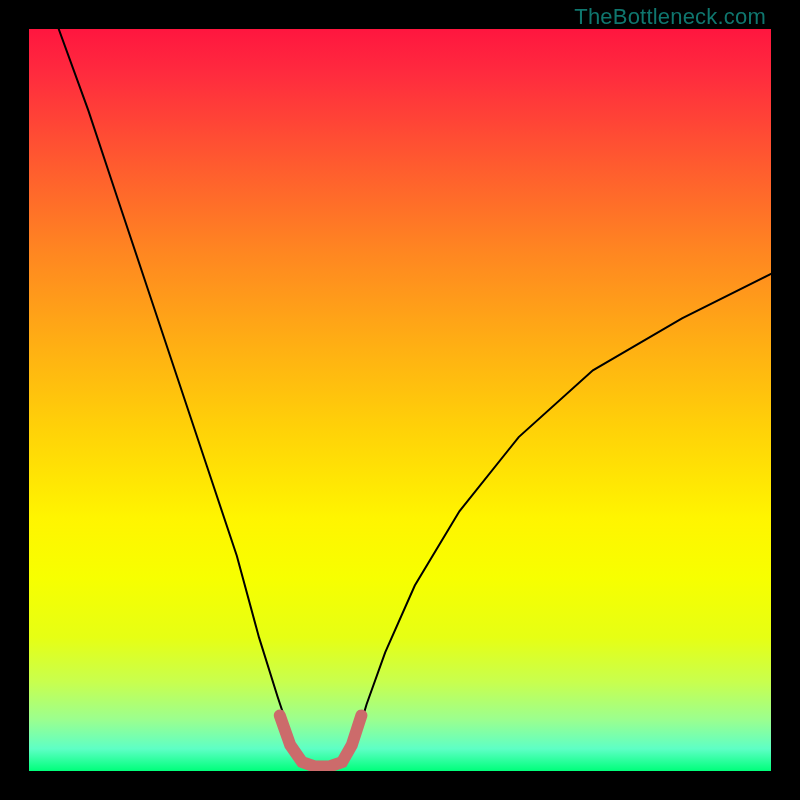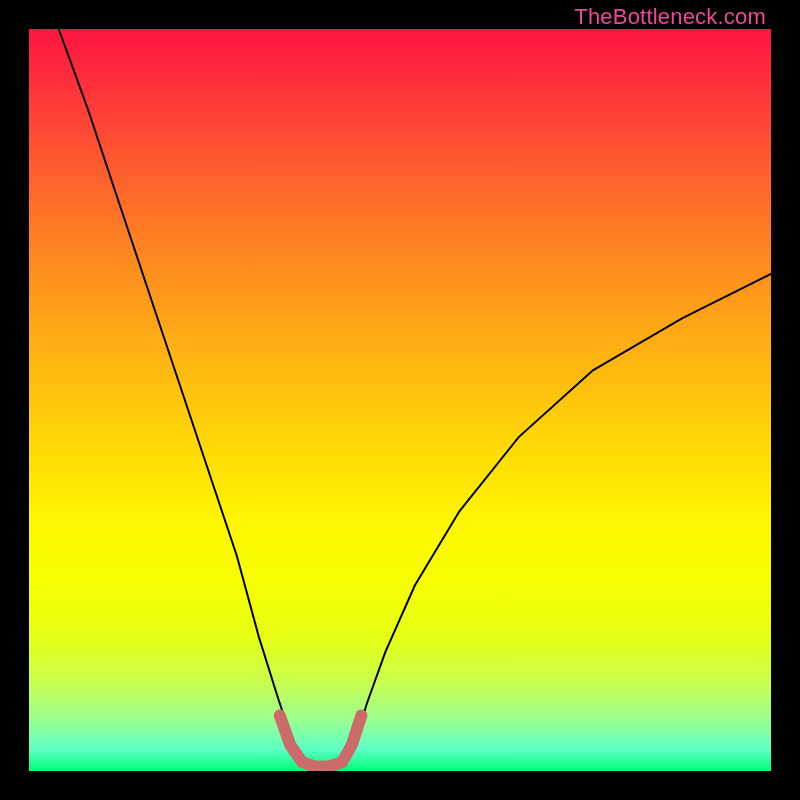--- a/index.html
+++ b/index.html
@@ -46,21 +46,21 @@
       #c8ff4e 88%,
       #9cff8e 93%,
       #5effc5 97%,
       #00ff7b 100%
     );
   }
   .watermark {
     position: absolute;
     top: 4px;
     right: 34px;
-    color: #ec4899;
+    color: #0f766e;
     font-size: 22px;
     letter-spacing: 0.2px;
     font-weight: 500;
   }
   svg.curve {
     position: absolute;
     top: 0;
     left: 0;
     width: 742px;
     height: 742px;

